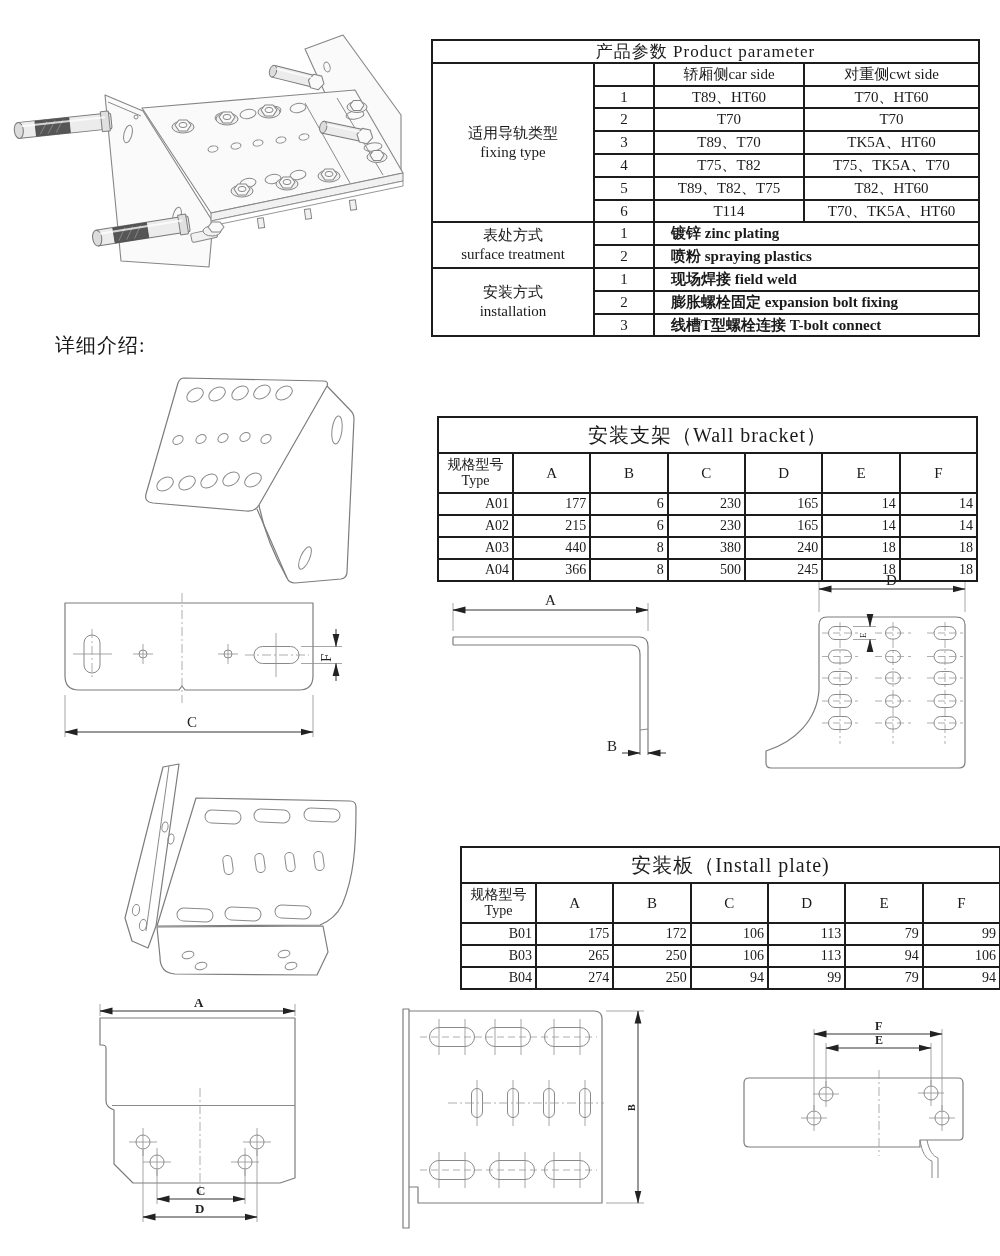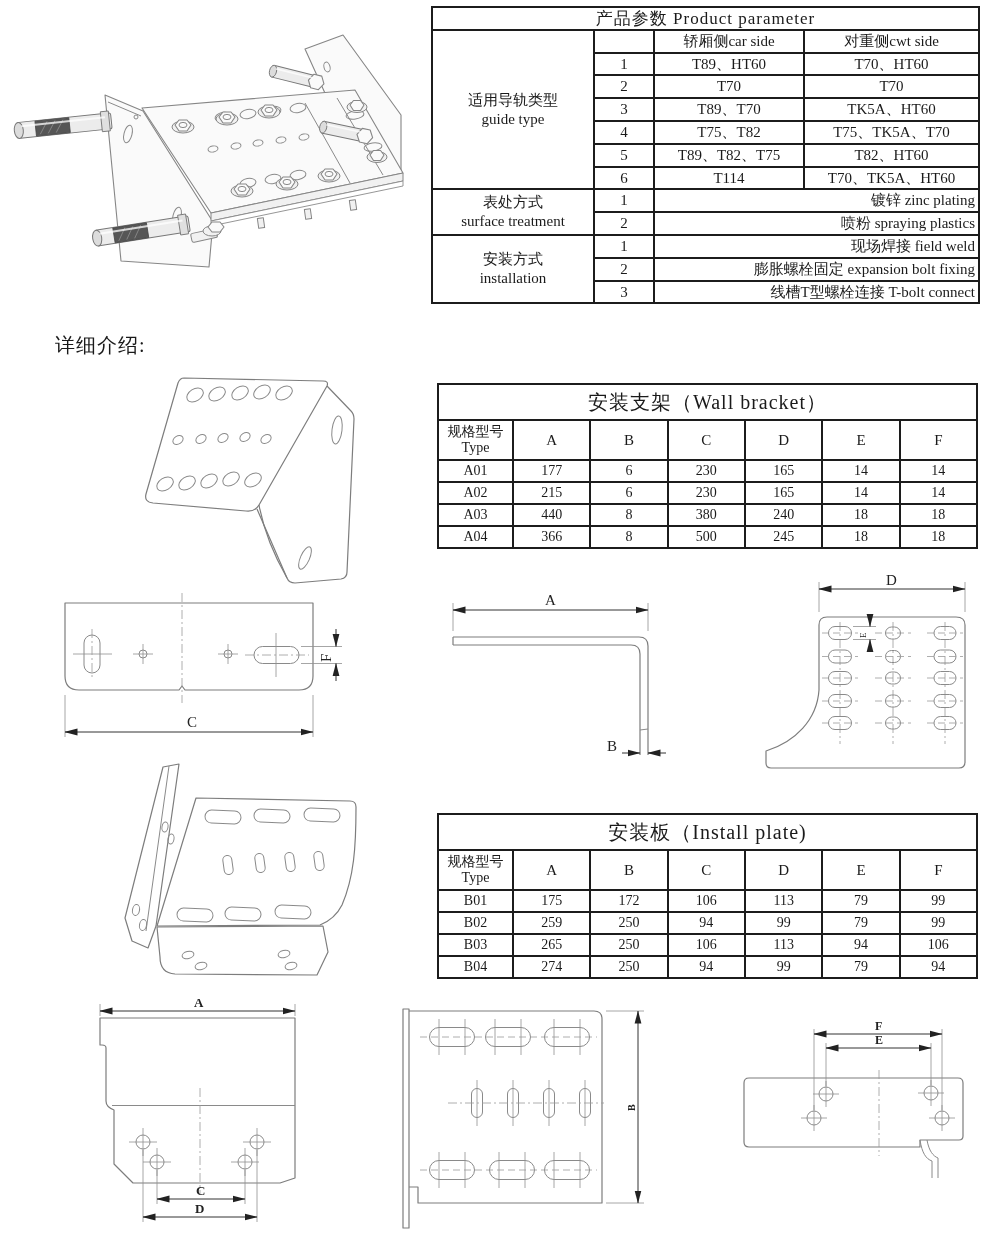--- a/index.html
+++ b/index.html
@@ -1,33 +1,33 @@
 <!DOCTYPE html>
 <html><head>
 <meta charset="utf-8">
 <style>
   html,body{margin:0;padding:0;background:#fff;}
   body{position:relative;width:1000px;height:1256px;overflow:hidden;
        font-family:"Liberation Serif","DejaVu Serif",serif;color:#1a1a1a;}
   .abs{position:absolute;}
-  table{border-collapse:collapse;table-layout:fixed;background:#fff;}
+  table{border-collapse:collapse;table-layout:fixed;background:#fff;margin-top:33px;}
   table,td{border:2px solid #1c1c1c;}
   td{text-align:center;vertical-align:middle;padding:0 3px;line-height:1.12;overflow:hidden;white-space:nowrap;}
   .t-title td{font-size:17px;height:40px;letter-spacing:1px;}
   .ptable{left:431px;top:6px;width:547px;font-size:15px;}
   .ptable td{height:20.8px;}
   .ptable .cat{font-size:15px;line-height:1.25;white-space:normal;}
-  .lft{text-align:right;padding-left:6px;}
+  .lft{text-align:left;padding-left:16px;font-weight:bold;}
   .dtable{width:541px;font-size:14px;}
   .dtable .t-title td{font-size:20px;height:34px;}
   .dtable .hdr td{height:38px;font-size:15px;}
   .dtable .hdr .typehdr{font-size:14px;line-height:1.15;}
-  .dtable .drow td{height:20px;}
+  .dtable .drow td{height:20px;text-align:right;}
   .wtable{left:437px;top:383px;}
-  .itable{left:437px;top:813px;}
+  .itable{left:460px;top:813px;}
   #detail-heading{left:55px;top:332px;font-size:20px;font-weight:normal;letter-spacing:1px;}
   svg{display:block;}
   svg text{font-family:"Liberation Serif","DejaVu Serif",serif;fill:#222;}
   .geo{stroke:#7d7d7d;stroke-width:1.2;fill:none;stroke-linejoin:round;}
   .geo2{stroke:#8a8a8a;stroke-width:1;fill:none;}
   .fill1{fill:#fafafa;stroke:#868686;stroke-width:1.1;stroke-linejoin:round;}
   .fill2{fill:#f1f1f1;stroke:#868686;stroke-width:1;stroke-linejoin:round;}
   .dim{stroke:#333;stroke-width:1;fill:none;}
   .ctr{stroke:#999;stroke-width:0.8;fill:none;stroke-dasharray:9 3 2 3;}
   .dash{stroke:#999;stroke-width:0.8;fill:none;stroke-dasharray:7 4;}
@@ -179,21 +179,21 @@
       <col style="width:162px">
       <col style="width:60px">
       <col style="width:150px">
       <col style="width:175px">
     </colgroup>
   <tbody>
       <tr class="t-title">
         <td colspan="4">产品参数 Product parameter</td>
       </tr>
   <tr>
-    <td rowspan="7" class="cat"><span>适用导轨类型</span><br><span>guide type</span></td>
+    <td rowspan="7" class="cat"><span>适用导轨类型</span><br><span>fixing type</span></td>
     <td></td>
     <td>轿厢侧car side</td>
     <td>对重侧cwt side</td>
   </tr>
   <tr>
         <td>1</td>
         <td>T89、HT60</td>
         <td>T70、HT60</td>
       </tr>
   <tr>
@@ -494,29 +494,20 @@
   <tr class="drow">
         <td>B01</td>
         <td>175</td>
         <td>172</td>
         <td>106</td>
         <td>113</td>
         <td>79</td>
         <td>99</td>
       </tr>
   <tr class="drow">
-        <td>B02</td>
-        <td>259</td>
-        <td>250</td>
-        <td>94</td>
-        <td>99</td>
-        <td>79</td>
-        <td>99</td>
-      </tr>
-  <tr class="drow">
         <td>B03</td>
         <td>265</td>
         <td>250</td>
         <td>106</td>
         <td>113</td>
         <td>94</td>
         <td>106</td>
       </tr>
   <tr class="drow">
         <td>B04</td>

